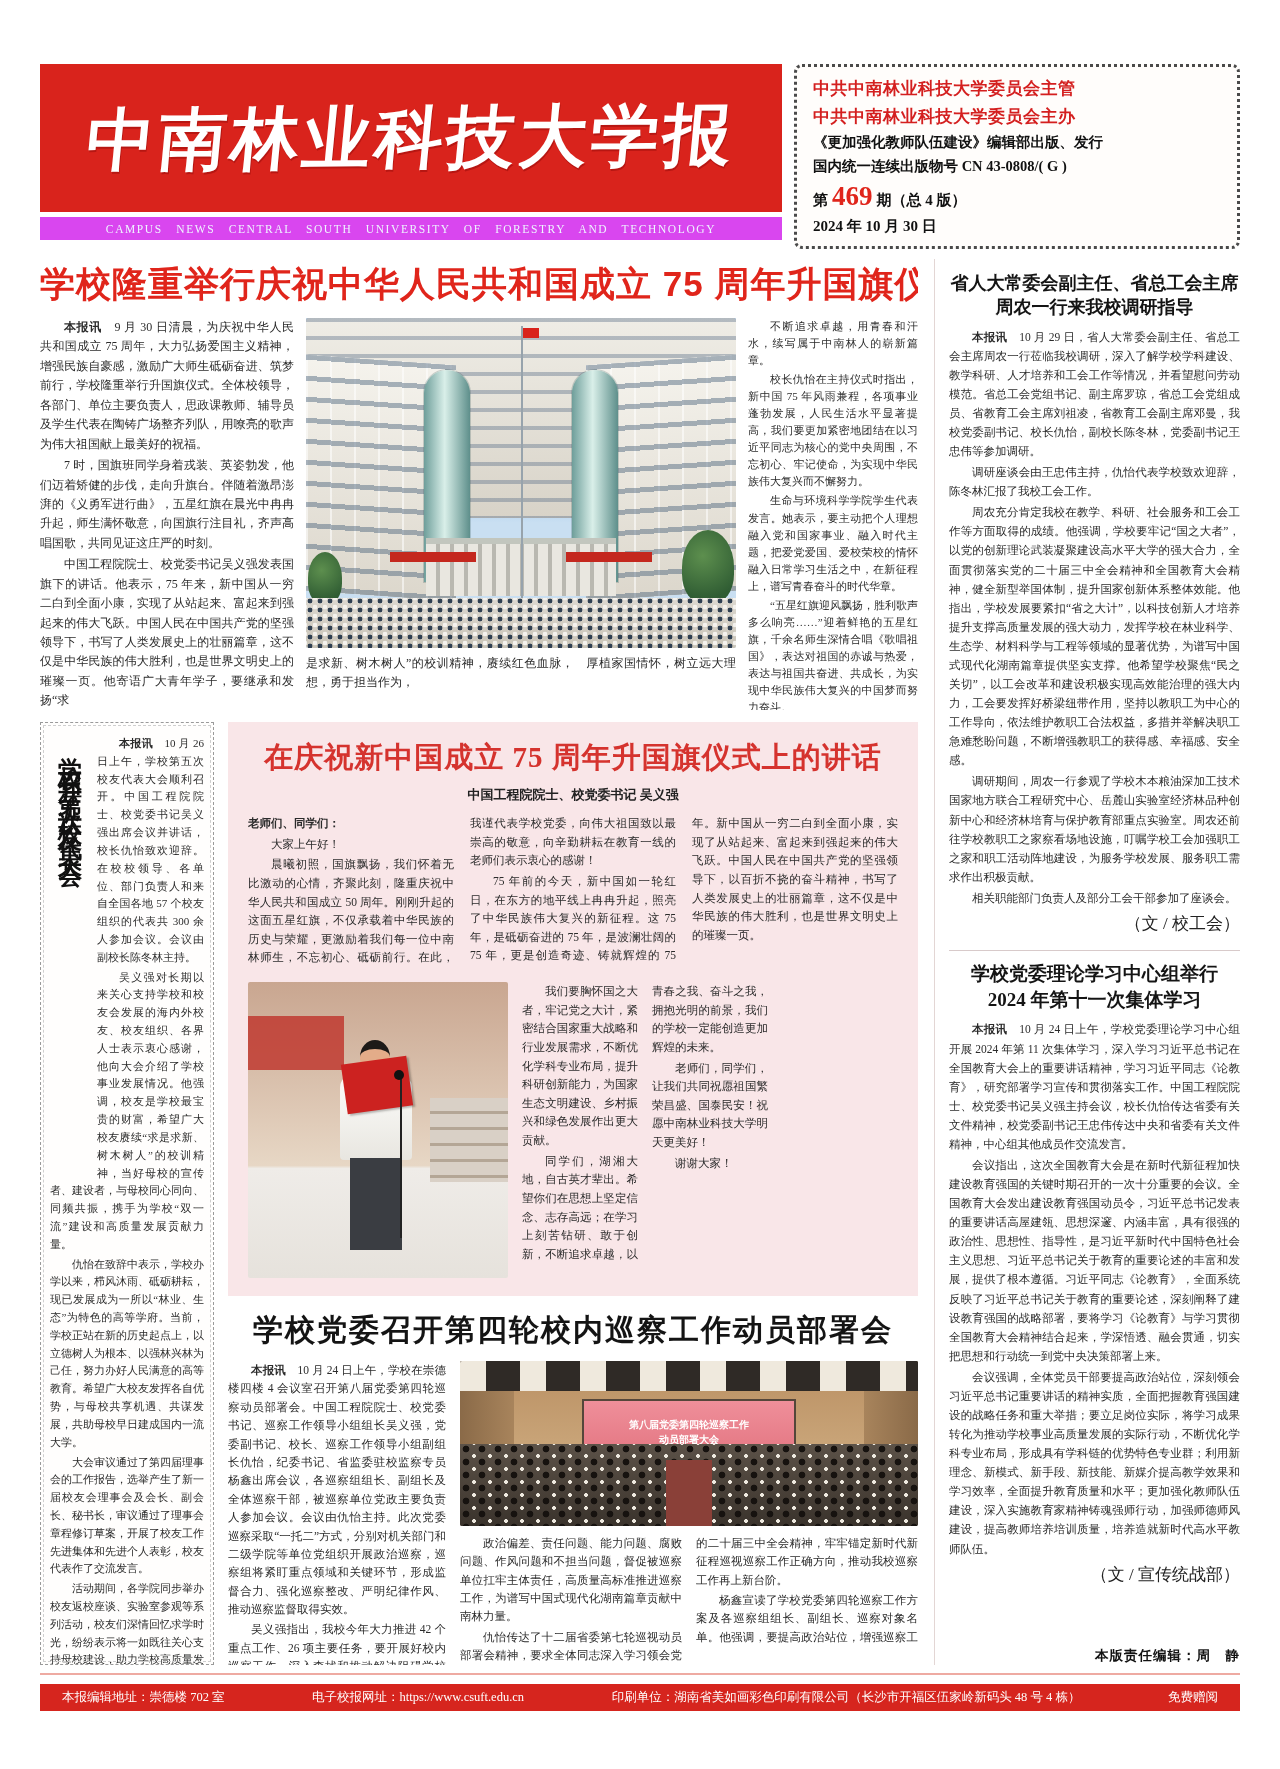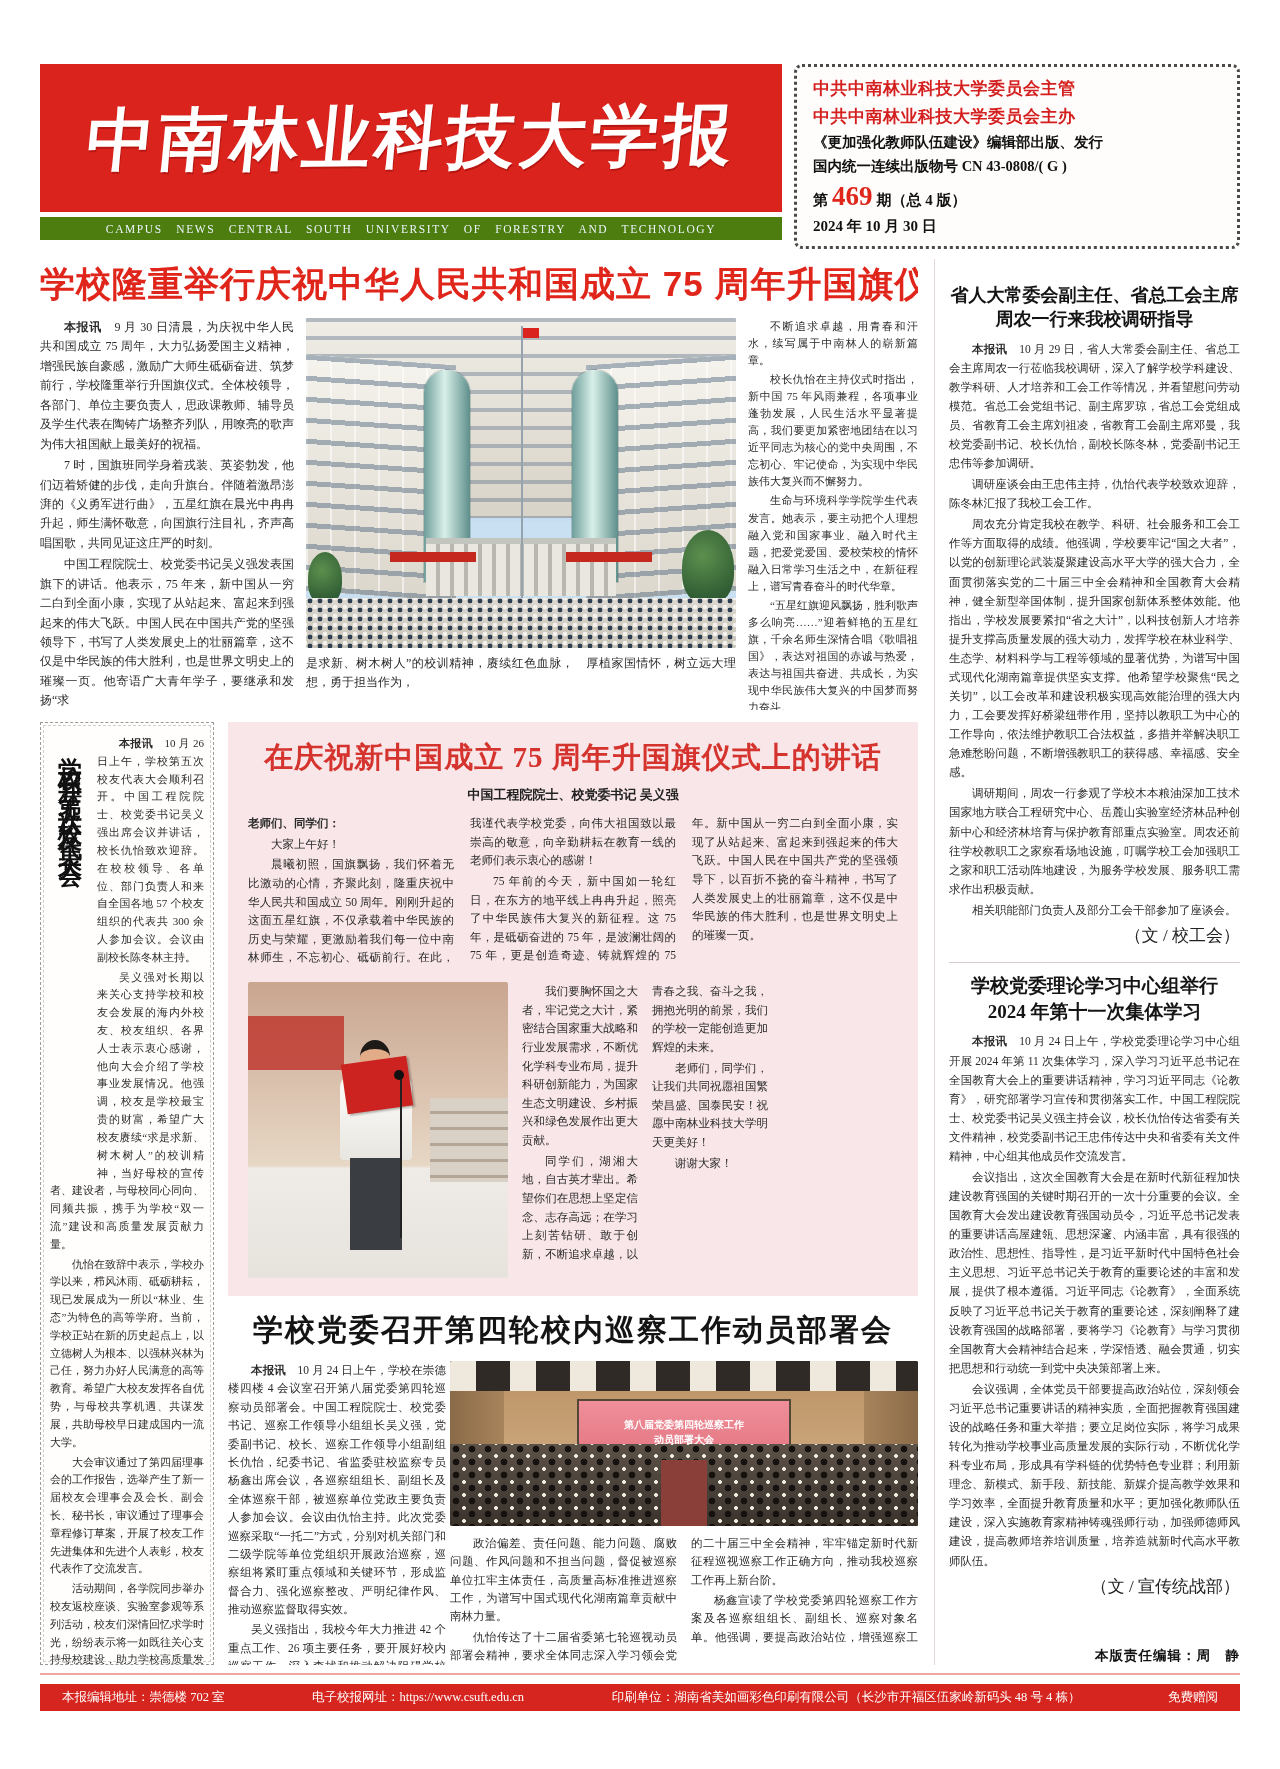--- a/index.html
+++ b/index.html
@@ -6,21 +6,21 @@
   html,body { background:#e9e9e9; }
   body { font-family:"Liberation Serif","DejaVu Serif",serif; color:#2b2b2b; }
   .page { width:1280px; height:1769px; margin:0 auto; background:#ffffff; display:flex; flex-direction:column; overflow:hidden; }
   .content { flex:1; overflow:hidden; padding:64px 40px 0 40px; display:flex; flex-direction:column; }
 
   
   .header-row { display:flex; gap:12px; align-items:stretch; }
   .masthead { width:742px; flex:none; display:flex; flex-direction:column; }
   .masthead-red { height:148px; background:#d9231c; display:flex; align-items:center; justify-content:center; }
   .masthead-title { color:#fff; font-size:68px; font-weight:bold; letter-spacing:4px; transform:skewX(-6deg) rotate(-.5deg); font-family:"Liberation Serif",serif; text-shadow:1px 2px 0 rgba(120,0,0,.35); white-space:nowrap; }
-  .masthead-blue { height:23px; margin-top:5px; background:#4d7c0f; color:#eef6ff; display:flex; align-items:center; justify-content:center; font-size:11.5px; letter-spacing:1.6px; word-spacing:9px; white-space:nowrap; }
+  .masthead-blue { height:23px; margin-top:5px; background:#d946ef; color:#eef6ff; display:flex; align-items:center; justify-content:center; font-size:11.5px; letter-spacing:1.6px; word-spacing:9px; white-space:nowrap; }
   .issue-box { flex:1; border:3px dotted #4a4a4a; border-radius:8px; padding:10px 16px; display:flex; flex-direction:column; justify-content:center; gap:5px; background:#fffdfb; }
   .issue-box .red-line { color:#d41f1f; font-weight:bold; font-size:17px; letter-spacing:.5px; font-family:"Liberation Sans",sans-serif; white-space:nowrap; }
   .issue-box .blk-line { color:#111; font-weight:bold; font-size:14.5px; white-space:nowrap; }
   .issue-box .num-line { color:#111; font-weight:bold; font-size:15px; display:flex; align-items:baseline; gap:4px; }
   .issue-box .issue-no { color:#e0251b; font-size:27px; font-weight:bold; font-family:"Liberation Serif",serif; }
   .issue-box .date-line { color:#111; font-weight:bold; font-size:15px; }
 
   
   .body-row { display:flex; gap:16px; margin-top:10px; flex:1; overflow:hidden; }
   .left-zone { width:878px; flex:none; display:flex; flex-direction:column; overflow:hidden; }
@@ -98,21 +98,21 @@
   .spk-mic { position:absolute; left:152px; top:96px; width:2px; height:160px; background:#222; }
   .spk-michead { position:absolute; left:146px; top:88px; width:10px; height:10px; border-radius:50%; background:#111; }
   .spk-head { position:absolute; left:112px; top:58px; width:30px; height:34px; border-radius:50% 50% 45% 45%; background:#e3ac89; border-top:9px solid #1d1a18; }
   .spk-shirt { position:absolute; left:92px; top:92px; width:72px; height:86px; border-radius:14px 14px 4px 4px; background:linear-gradient(#fdfdfb,#e8e6e0); }
   .spk-folder { position:absolute; left:96px; top:78px; width:66px; height:50px; background:#cc2220; transform:rotate(-8deg); box-shadow:2px 2px 2px rgba(0,0,0,.25); }
   .spk-pants { position:absolute; left:102px; top:176px; width:52px; height:92px; background:#3a3d42; }
 
   
   .inspect { margin-top:14px; flex:1; overflow:hidden; display:flex; flex-direction:column; }
   .inspect-headline { font-size:30px; font-weight:bold; letter-spacing:2px; text-align:center; white-space:nowrap; color:#141414; font-family:"Liberation Serif",serif; }
-  .inspect-row { display:flex; gap:4px; margin-top:10px; flex:1; overflow:hidden; }
+  .inspect-row { display:flex; gap:14px; margin-top:10px; flex:1; overflow:hidden; }
   .inspect-col1 { width:218px; flex:none; font-size:11.5px; line-height:1.6; overflow:hidden; }
   .inspect-col1 p { margin-bottom:2px; }
   .inspect-right { flex:1; display:flex; flex-direction:column; overflow:hidden; }
   .inspect-bottom { column-count:2; column-gap:14px; column-fill:auto; height:156px; margin-top:8px; font-size:11.5px; line-height:1.6; overflow:hidden; }
   .inspect-bottom p { margin-bottom:2px; }
 
   
   .photo-meeting { height:196px; background:linear-gradient(#b98f62,#caa67a 55%,#6a5c50 56%);padding-left:36px; }
   .meet-ceiling { position:absolute; left:0; right:0; top:0; height:30px;
         background:repeating-linear-gradient(90deg,#efe9dd 0 26px,#2f2a26 26px 60px), #2f2a26; }
@@ -122,21 +122,21 @@
   .meet-audience { position:absolute; left:0; right:0; bottom:0; height:82px;
         background:
         radial-gradient(circle at 6px 5px, #16120f 3px, transparent 3.7px) 0 0/16px 13px,
         radial-gradient(circle at 6px 6px, #efeae0 1.6px, transparent 2.2px) 8px 6px/16px 13px,
         linear-gradient(#5c5248,#3a332c); }
   .meet-aisle { position:absolute; left:50%; transform:translateX(-50%); bottom:0; width:46px; height:66px; background:#8a4038; }
 
   
   .r-headline { text-align:center; font-weight:bold; font-family:"Liberation Serif",serif; color:#141414; line-height:1.35; }
   .r-headline .l1, .r-headline .l2 { display:block; white-space:nowrap; }
-  .union-headline { font-size:18px; margin-top:24px; }
+  .union-headline { font-size:18px; margin-top:12px; }
   .study-headline { font-size:19px; }
   .r-body { font-size:11.5px; line-height:1.66; margin-top:8px; }
   .r-body p { margin-bottom:2px; }
   .r-divider { border-top:1px solid #d8caca; margin:12px 0 10px; }
   .page-editor { margin-top:auto; padding-top:8px; text-align:right; font-weight:bold; font-size:13.5px; letter-spacing:1px; color:#111; }
 
   
   .footer-wrap { margin:8px 40px 58px; }
   .footer-rule { border-top:2px solid #eeaaa2; margin-bottom:9px; }
   .footer-bar { height:27px; background:#d6251e; color:#fff; display:flex; align-items:center; justify-content:space-between; padding:0 22px; font-size:12.5px; white-space:nowrap; }

